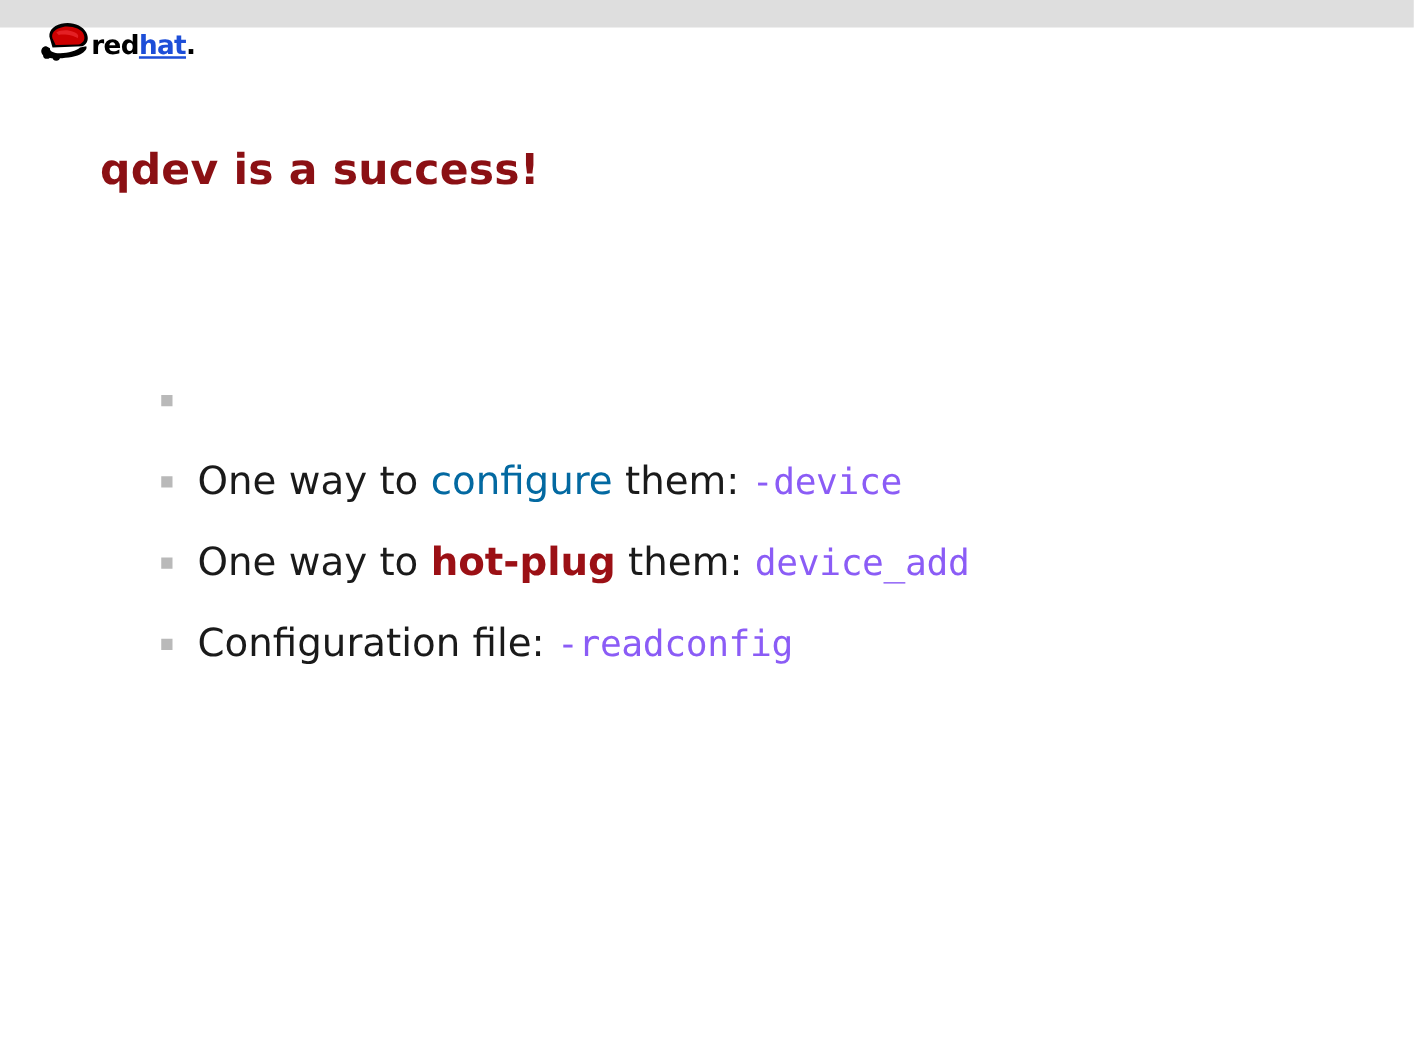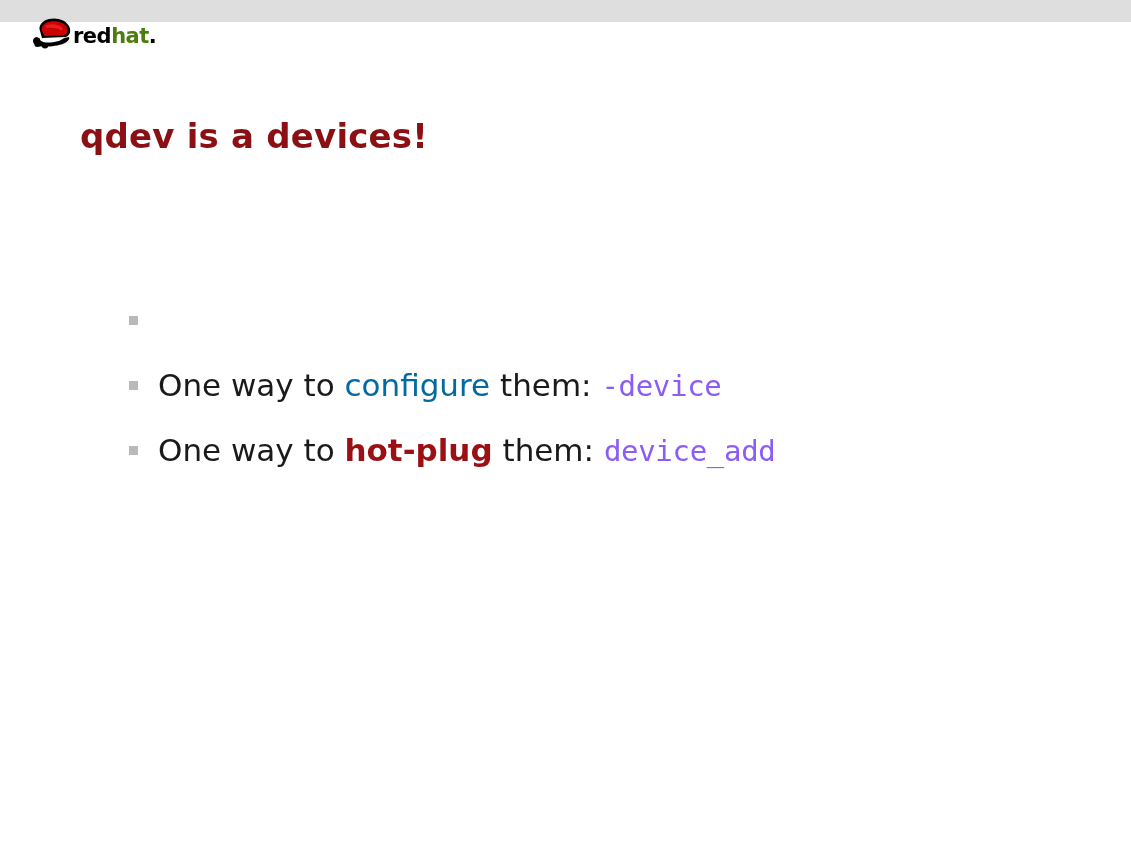--- a/index.html
+++ b/index.html
@@ -48,21 +48,22 @@
     margin-left: -3px;
     margin-bottom: 3px;
     white-space: nowrap;
   }
   .logo-word .w-red {
     font-weight: bold;
     color: #000000;
   }
   .logo-word .w-hat {
     font-weight: bold;
-    color: #4d7c0f;
+    color: #1d4ed8;
+    text-decoration: underline;
   }
   .logo-word .w-dot {
     font-weight: bold;
     color: #000000;
   }
 
   
   .slide-title {
     position: absolute;
     left: 80px;
@@ -138,19 +139,20 @@
     <path d="M20 30 C16 20, 24 9, 38 6 C54 2, 72 8, 78 20 C83 30, 80 38, 72 42 L24 44 Z" fill="#000000"></path>
     <path d="M24 29 C21 21, 29 13, 41 11 C55 9, 70 14, 74 23 C77 31, 73 37, 66 39 L29 40 Z" fill="#cc0000"></path>
     <path d="M30 20 C36 16, 48 15, 58 19 C64 21, 67 25, 64 29 C58 25, 44 22, 34 24 Z" fill="#e8262a" opacity="0.85"></path>
     <path d="M14 42 C10 42, 6 45, 6 50 C6 56, 12 60, 22 61 C36 62, 56 60, 68 55 C76 51, 80 46, 78 42 L68 44 C62 50, 46 54, 32 53 C24 52, 19 49, 20 45 Z" fill="#000000"></path>
     <ellipse cx="15" cy="57" rx="6" ry="5" fill="#000000"></ellipse>
     <ellipse cx="30" cy="60" rx="6" ry="5" fill="#000000"></ellipse>
   </svg>
   <span class="logo-word"><span class="w-red">red</span><span class="w-hat">hat</span><span class="w-dot">.</span></span>
 </div>
 
-<h1 class="slide-title">qdev is a devices!</h1>
+<h1 class="slide-title">qdev is a success!</h1>
 
 <ul class="bullet-list" id="bullet-list">
     <li class="bullet-item"><span class="bullet-marker"></span></li>
     <li class="bullet-item"><span class="bullet-marker"></span><span class="txt">One way to </span><span class="hl">configure</span><span class="txt"> them: </span><span class="mono">-device</span></li>
     <li class="bullet-item"><span class="bullet-marker"></span><span class="txt">One way to </span><span class="hl-strong">hot-plug</span><span class="txt"> them: </span><span class="mono">device_add</span></li>
+    <li class="bullet-item"><span class="bullet-marker"></span><span class="txt">Configuration file: </span><span class="mono">-readconfig</span></li>
   </ul>
 
 </body></html>

